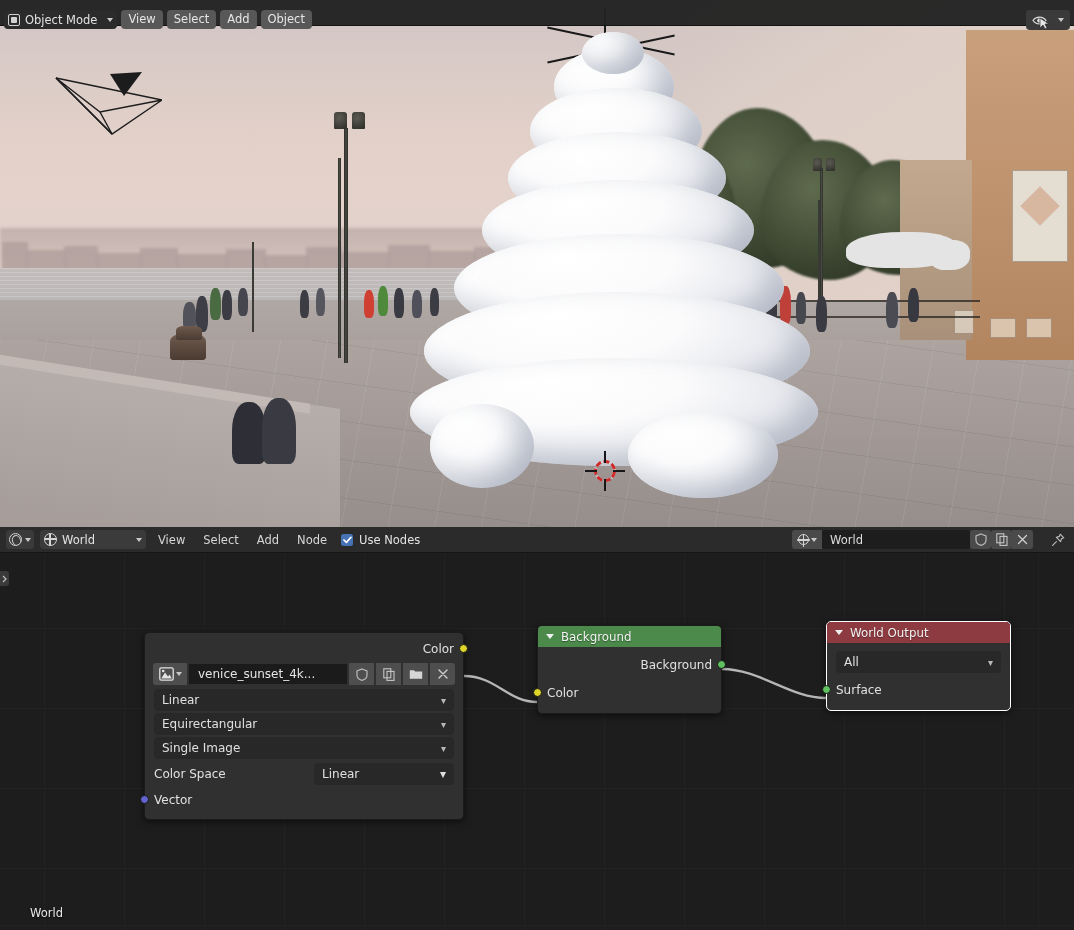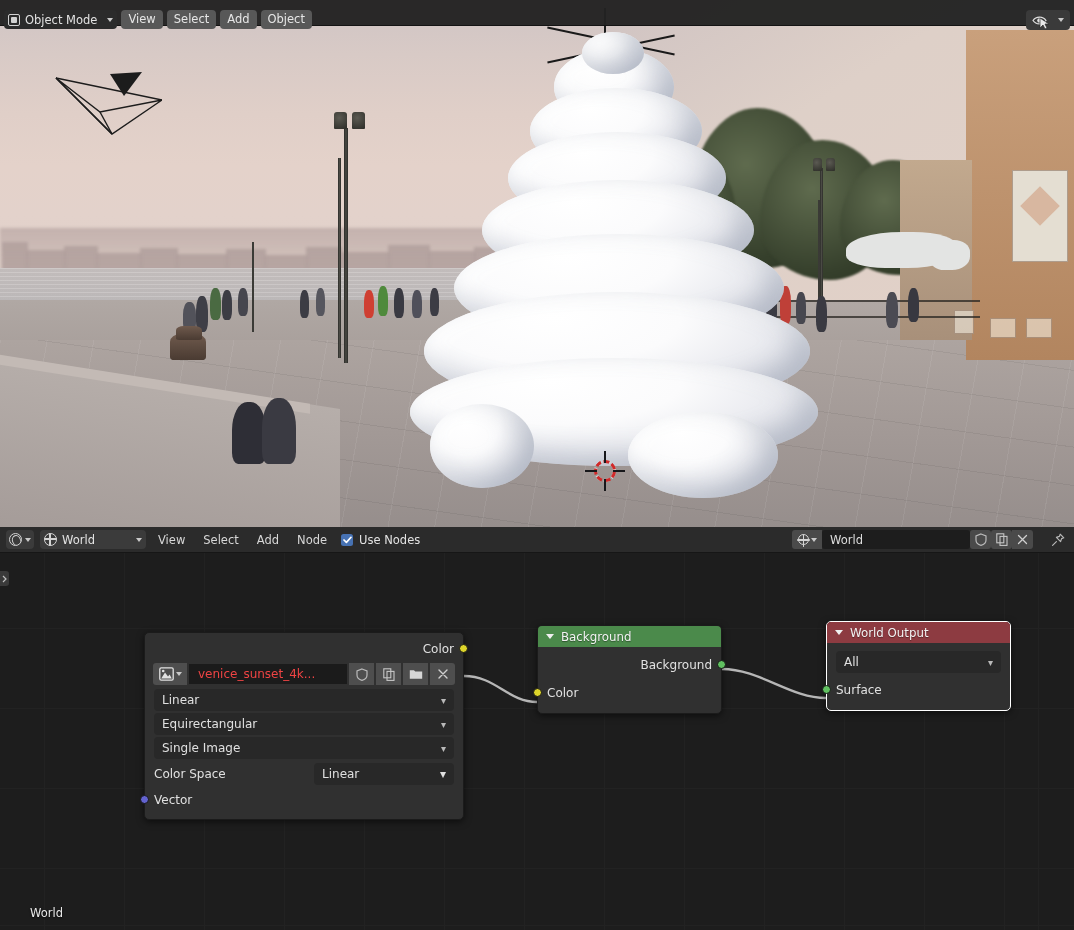--- a/index.html
+++ b/index.html
@@ -273,21 +273,21 @@
     height: 21px; border-radius: 10px; background: #545454;
     display:flex; align-items:center; justify-content:space-between;
     padding: 0 14px; color: #eeeeee; font-size: 12px; flex: 1;
   }
   .imgrow { display:flex; align-items:center; gap: 2px; padding: 0 8px; height: 26px; }
   .img-browse {
     height: 22px; width: 34px; background: #4e4e4e; border-radius: 3px 0 0 3px;
     display:flex; align-items:center; justify-content:center; gap:2px;
   }
   .img-name {
-    height: 20px; flex: 1; background: #1b1b1b; color: #ef4444;
+    height: 20px; flex: 1; background: #1b1b1b; color: #e5e5e5;
     font-size: 12px; display:flex; align-items:center; padding: 0 9px;
     white-space: nowrap; overflow: hidden;
   }
   .img-ic {
     height: 22px; width: 25px; background: #4e4e4e;
     display:flex; align-items:center; justify-content:center; color:#cbcbcb;
   }
   .cs-row { display:flex; align-items:center; height: 26px; padding: 0 9px; }
   .cs-label { color: #e0e0e0; font-size: 12px; flex: 1; }
   .cs-dd {

